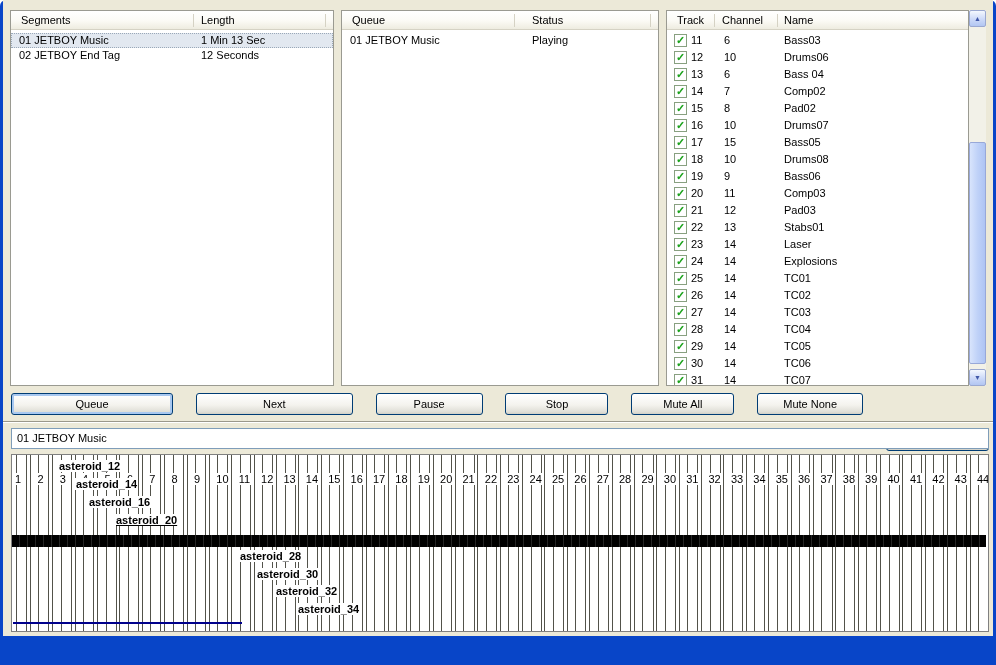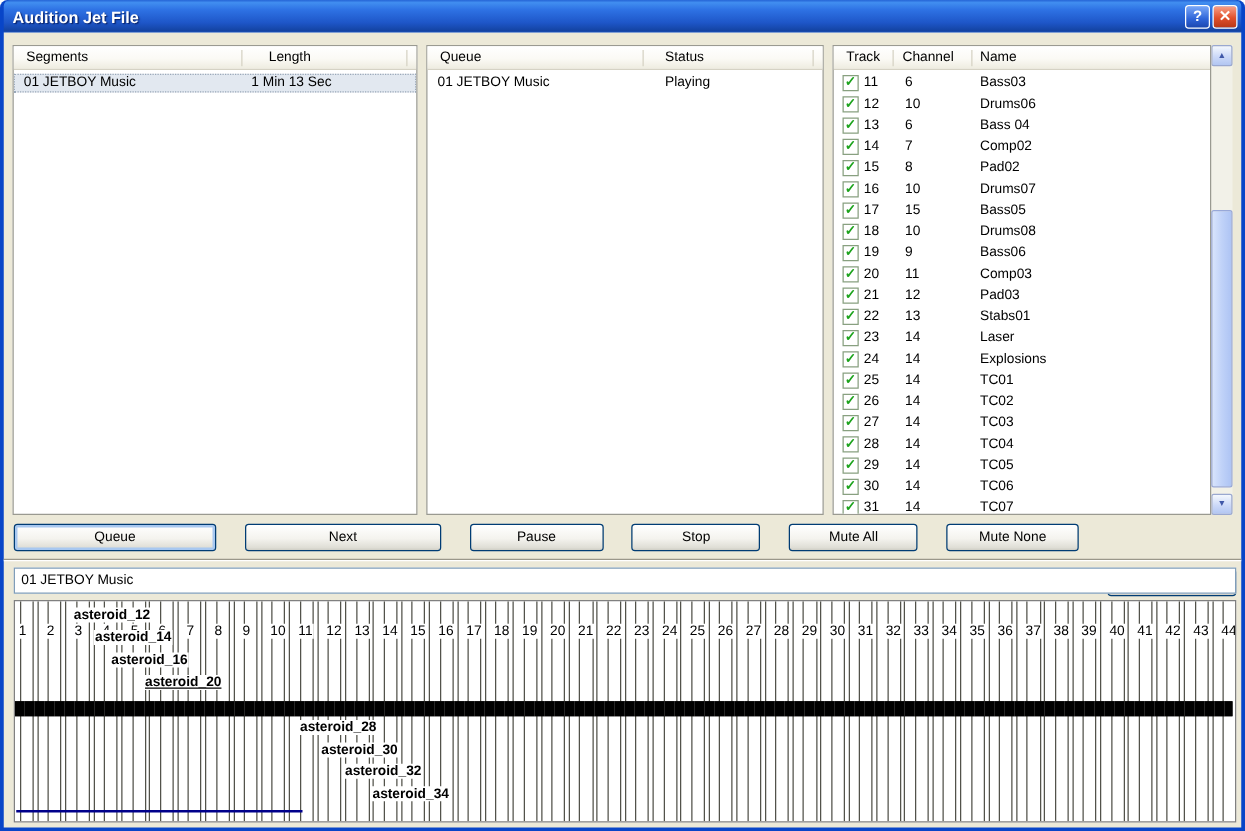--- a/index.html
+++ b/index.html
@@ -104,43 +104,40 @@
   .tlabel { position: absolute; font-weight: bold; background: #fff; padding: 0 1px; z-index: 3; white-space: nowrap; }
   .band  { position: absolute; left: 0; right: 2px; top: 80px; height: 12px; z-index: 2;
            background: #000;
            background-image: repeating-linear-gradient(90deg, #000 0 7px, #262626 7px 8px); }
   .progress { position: absolute; left: 1px; top: 167px; height: 2px; background: #00008B; z-index: 4; }
 </style>
 </head>
 <body>
 
 <div class="window">
-  <div class="titlebar">
-    <span class="title">Audition Jet File</span>
-    <span class="tb-btns">
-      <span class="tb-btn help">?</span>
-      <span class="tb-btn close">✕</span>
-    </span>
-  </div>
 
   <div class="content">
 
     <div class="panels">
 
       <div class="panel segments">
         <div class="phead">
           <span class="hcell" style="left:10px">Segments</span>
-          <span class="hcell" style="left:204px">Length</span>
+          <span class="hcell" style="left:190px">Length</span>
           <span class="hsep" style="left:182px"></span>
           <span class="hsep" style="left:314px"></span>
         </div>
         <div class="pbody" id="segments-body">
             <div class="lrow sel">
               <span class="c1">01 JETBOY Music</span>
               <span class="c2">1 Min 13 Sec</span>
+            </div>
+            <div class="lrow">
+              <span class="c1">02 JETBOY End Tag</span>
+              <span class="c2">12 Seconds</span>
             </div>
           </div>
       </div>
 
       <div class="panel queue">
         <div class="phead">
           <span class="hcell" style="left:10px">Queue</span>
           <span class="hcell" style="left:190px">Status</span>
           <span class="hsep" style="left:172px"></span>
           <span class="hsep" style="left:308px"></span>

